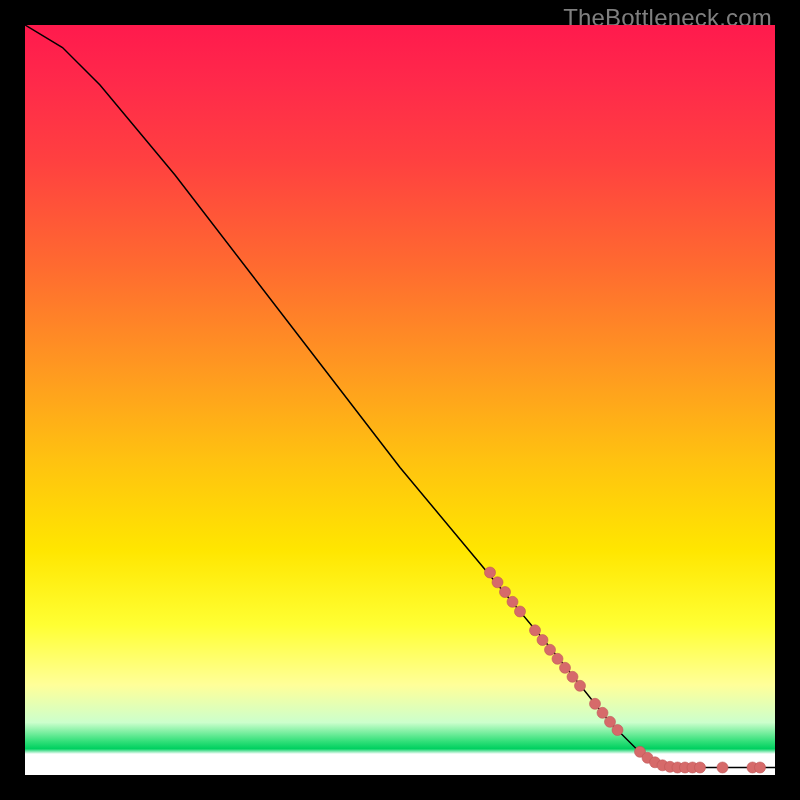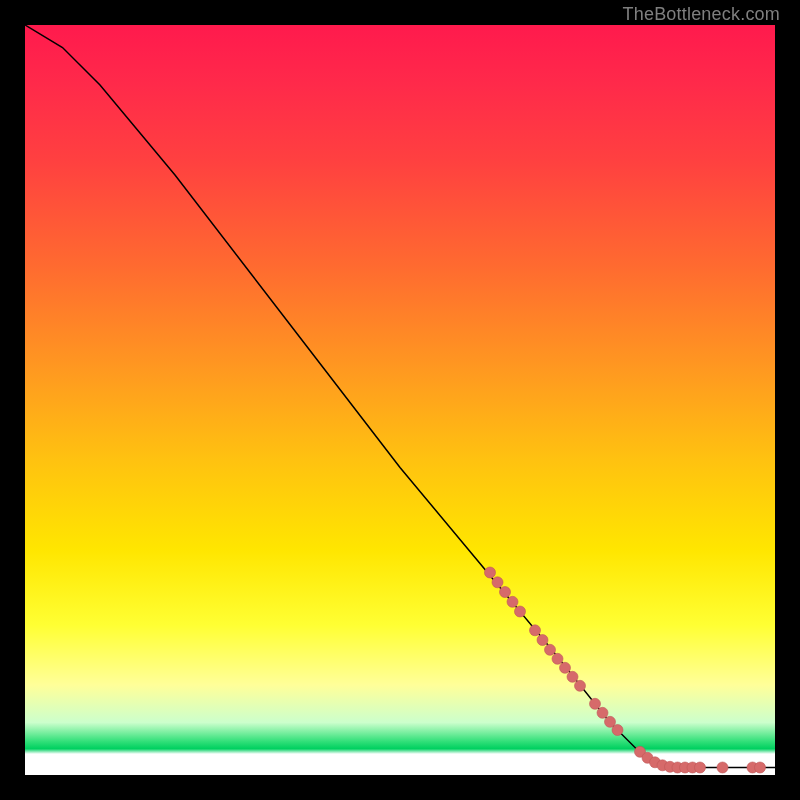--- a/index.html
+++ b/index.html
@@ -38,23 +38,23 @@
         #ccffcc 93%,
         #33e07a 95.5%,
         #00d060 96.5%,
         #ffffff 97.2%,
         #ffffff 100%
       );
   }
   .watermark {
     position: absolute;
     top: 4px;
-    right: 20px;
+    right: 28px;
     color: #7f7f7f;
-    font-size: 18px;
+    font-size: 24px;
     font-weight: 400;
     letter-spacing: 0.2px;
     user-select: none;
   }
   svg.overlay {
     position: absolute;
     left: 0;
     top: 0;
     width: 750px;
     height: 750px;

